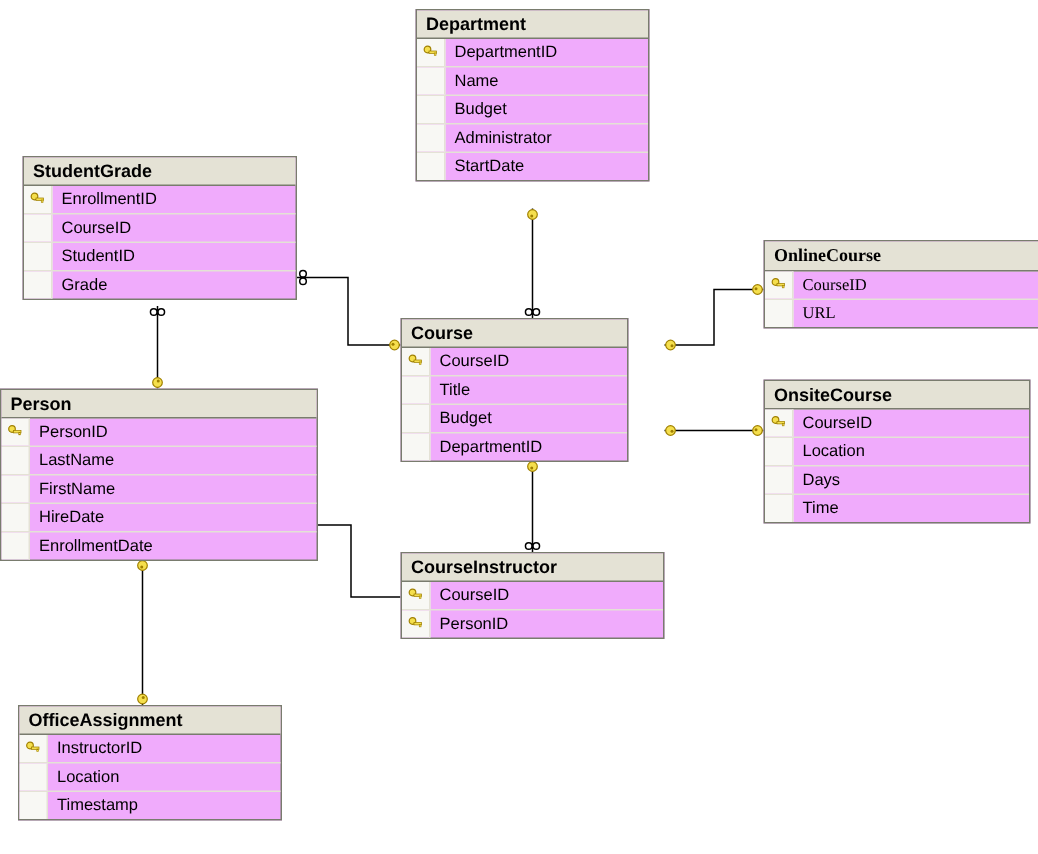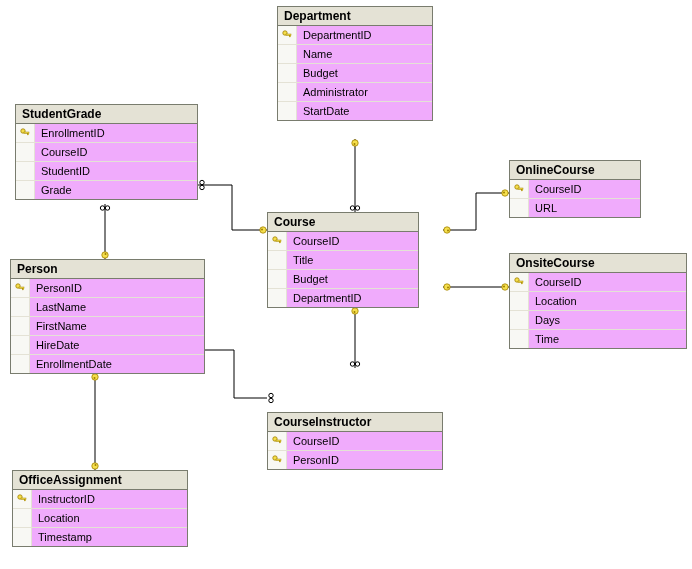--- a/index.html
+++ b/index.html
@@ -212,21 +212,21 @@
   <div class="col">
         <span class="iconcell"></span>
         <span class="label">Budget</span>
       </div>
   <div class="col">
         <span class="iconcell"></span>
         <span class="label">DepartmentID</span>
       </div>
 </div>
 
-<div class="table" style="left:509px; top:160px; width:132px;">
+<div class="table" style="left:509px; top:160px; width:184px;font-family:Liberation Serif, serif;">
   <div class="table-header">OnlineCourse</div>
   <div class="col">
     <span class="iconcell key-icon">
           <svg width="10" height="10" viewBox="0 0 10 10">
             <circle cx="3" cy="3" r="2.2" fill="#f5df4d" stroke="#a08000" stroke-width="0.8"></circle>
             <rect x="4" y="4" width="5" height="1.6" fill="#f5df4d" stroke="#a08000" stroke-width="0.5"></rect>
             <rect x="7.5" y="5.3" width="1.2" height="1.6" fill="#f5df4d" stroke="#a08000" stroke-width="0.4"></rect>
           </svg>
         </span>
     <span class="label">CourseID</span>
@@ -256,21 +256,21 @@
   <div class="col">
         <span class="iconcell"></span>
         <span class="label">Days</span>
       </div>
   <div class="col">
         <span class="iconcell"></span>
         <span class="label">Time</span>
       </div>
 </div>
 
-<div class="table" style="left:10px; top:259px; width:195px;">
+<div class="table" style="left:0; top:259px; width:212px;">
   <div class="table-header">Person</div>
   <div class="col">
     <span class="iconcell key-icon">
           <svg width="10" height="10" viewBox="0 0 10 10">
             <circle cx="3" cy="3" r="2.2" fill="#f5df4d" stroke="#a08000" stroke-width="0.8"></circle>
             <rect x="4" y="4" width="5" height="1.6" fill="#f5df4d" stroke="#a08000" stroke-width="0.5"></rect>
             <rect x="7.5" y="5.3" width="1.2" height="1.6" fill="#f5df4d" stroke="#a08000" stroke-width="0.4"></rect>
           </svg>
         </span>
     <span class="label">PersonID</span>
@@ -286,21 +286,21 @@
   <div class="col">
         <span class="iconcell"></span>
         <span class="label">HireDate</span>
       </div>
   <div class="col">
         <span class="iconcell"></span>
         <span class="label">EnrollmentDate</span>
       </div>
 </div>
 
-<div class="table" style="left:267px; top:368px; width:176px;margin-top:44px;">
+<div class="table" style="left:267px; top:368px; width:176px;">
   <div class="table-header">CourseInstructor</div>
   <div class="col">
     <span class="iconcell key-icon">
           <svg width="10" height="10" viewBox="0 0 10 10">
             <circle cx="3" cy="3" r="2.2" fill="#f5df4d" stroke="#a08000" stroke-width="0.8"></circle>
             <rect x="4" y="4" width="5" height="1.6" fill="#f5df4d" stroke="#a08000" stroke-width="0.5"></rect>
             <rect x="7.5" y="5.3" width="1.2" height="1.6" fill="#f5df4d" stroke="#a08000" stroke-width="0.4"></rect>
           </svg>
         </span>
     <span class="label">CourseID</span>

